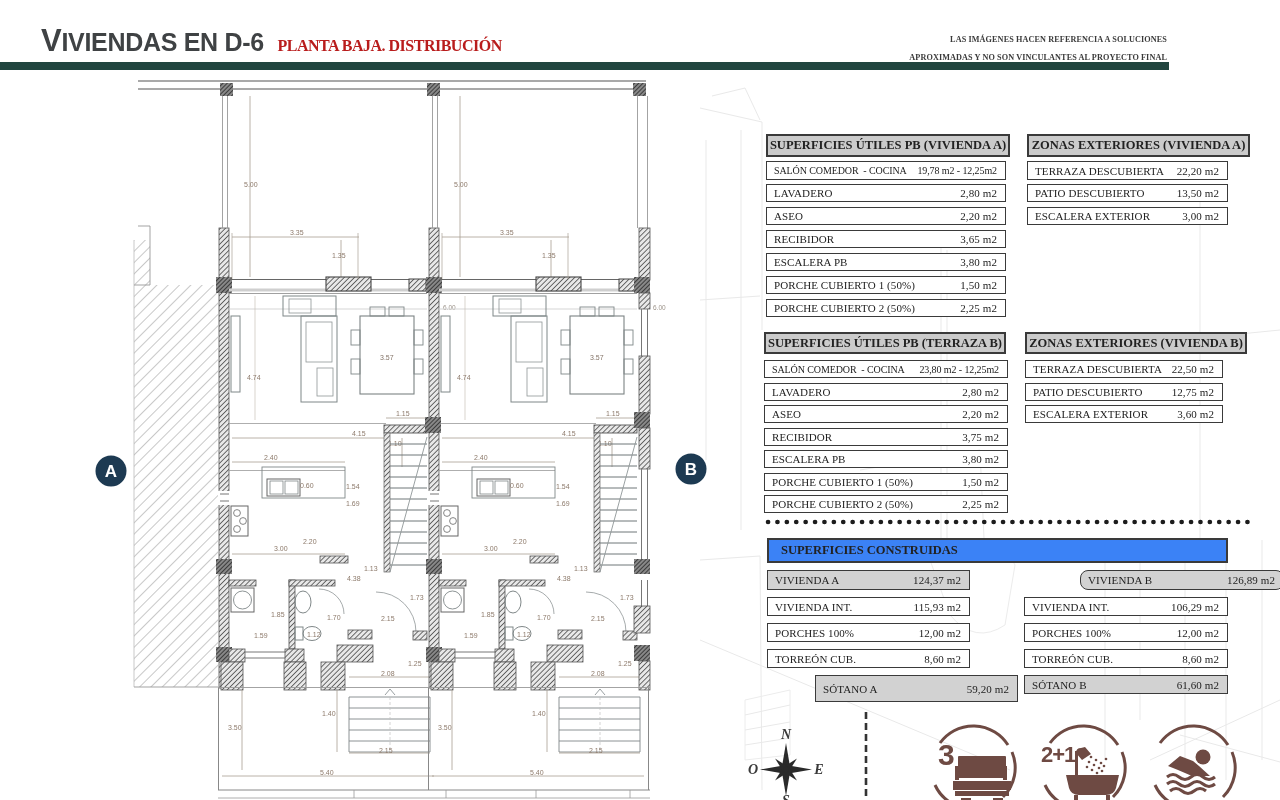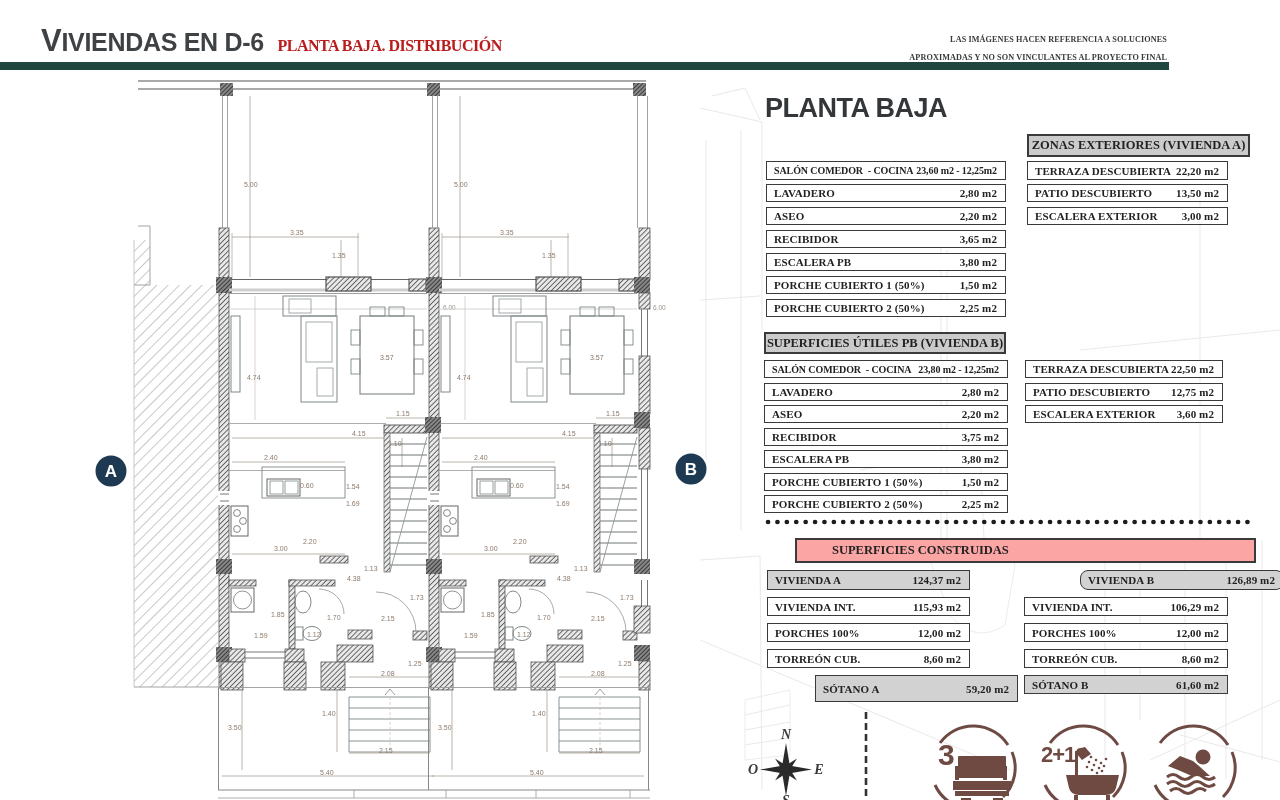--- a/index.html
+++ b/index.html
@@ -12,21 +12,21 @@
   #subtitle{font-family:"Liberation Serif",serif;font-weight:bold;color:#b91c1c;font-size:16px;letter-spacing:-0.5px;margin-left:7px;}
   #topright{right:113px;top:31px;text-align:right;font-family:"Liberation Serif",serif;
     font-weight:bold;font-size:8.2px;color:#3a3a3a;line-height:18px;letter-spacing:0.1px;}
   #greenbar{left:0;top:62px;width:1169px;height:8px;background:#21453f;}
   
   #pbtitle{left:765px;top:93px;font-size:27px;font-weight:bold;color:#33373a;letter-spacing:-0.5px;}
   .thead{position:absolute;background:#cbcbcb;border:2px solid #3a3a3a;
     font-family:"Liberation Serif",serif;font-weight:bold;color:#222;white-space:nowrap;
     display:flex;align-items:center;justify-content:center;font-size:12.5px;letter-spacing:0px;}
   .trow{position:absolute;background:#fff;border:1.5px solid #3a3a3a;
-    font-family:"Liberation Serif",serif;font-weight:bold;color:#222;white-space:nowrap;
+    font-family:"Liberation Serif",serif;font-weight:normal;color:#222;white-space:nowrap;
     display:flex;align-items:center;justify-content:space-between;font-size:11px;
     padding:0 8px 0 7px;box-sizing:border-box;letter-spacing:0.1px;}
   .gray{background:#d2d2d2;}
 </style>
 </head>
 <body>
 <div id="page">
 
   <svg class="abs" style="left:0;top:0" width="1280" height="800" viewBox="0 0 1280 800">
     <defs>
@@ -340,25 +340,25 @@
         <circle cx="1106" cy="759" r="1.3"></circle>
     </g>
   </svg>
 
   <div class="abs" id="title"><span class="big">V</span>IVIENDAS <span>EN</span> <span>D-6</span>
     <span id="subtitle">PLANTA BAJA. DISTRIBUCIÓN</span></div>
   <div class="abs" id="topright">LAS IMÁGENES HACEN REFERENCIA A SOLUCIONES<br>
     APROXIMADAS Y NO SON VINCULANTES AL PROYECTO FINAL</div>
   <div class="abs" id="greenbar"></div>
 
-  <div class="abs" id="pbtitle">PLANTA BAJA</div>
-
+
+  <div class="thead" style="left:766px;top:134px;width:240px;height:19px;">SUPERFICIES ÚTILES PB (VIVIENDA A)</div>
   <div class="trow" style="left:766px;top:161px;width:240px;height:19px;font-size:10px;letter-spacing:-0.1px;">
       <span>SALÓN COMEDOR&nbsp; - COCINA</span>
-      <span>23,60 m2 - 12,25m2</span>
+      <span>19,78 m2 - 12,25m2</span>
     </div>
   <div class="trow" style="left:766px;top:184px;width:240px;height:18px;">
       <span>LAVADERO</span>
       <span>2,80 m2</span>
     </div>
   <div class="trow" style="left:766px;top:207px;width:240px;height:18px;">
       <span>ASEO</span>
       <span>2,20 m2</span>
     </div>
   <div class="trow" style="left:766px;top:230px;width:240px;height:18px;">
@@ -385,21 +385,21 @@
     </div>
   <div class="trow" style="left:1027px;top:184px;width:201px;height:18px;">
       <span>PATIO DESCUBIERTO</span>
       <span>13,50 m2</span>
     </div>
   <div class="trow" style="left:1027px;top:207px;width:201px;height:18px;">
       <span>ESCALERA EXTERIOR</span>
       <span>3,00 m2</span>
     </div>
 
-  <div class="thead" style="left:764px;top:332px;width:238px;height:18px;">SUPERFICIES ÚTILES PB (VIVIENDA B)</div>
+  <div class="thead" style="left:764px;top:332px;width:238px;height:18px;">SUPERFICIES ÚTILES PB (TERRAZA B)</div>
   <div class="trow" style="left:764px;top:360px;width:244px;height:18px;font-size:10px;letter-spacing:-0.1px;">
       <span>SALÓN COMEDOR&nbsp; - COCINA</span>
       <span>23,80 m2 - 12,25m2</span>
     </div>
   <div class="trow" style="left:764px;top:383px;width:244px;height:18px;">
       <span>LAVADERO</span>
       <span>2,80 m2</span>
     </div>
   <div class="trow" style="left:764px;top:405px;width:244px;height:18px;">
       <span>ASEO</span>
@@ -415,34 +415,35 @@
     </div>
   <div class="trow" style="left:764px;top:473px;width:244px;height:18px;">
       <span>PORCHE CUBIERTO 1 (50%)</span>
       <span>1,50 m2</span>
     </div>
   <div class="trow" style="left:764px;top:495px;width:244px;height:18px;">
       <span>PORCHE CUBIERTO 2 (50%)</span>
       <span>2,25 m2</span>
     </div>
 
+  <div class="thead" style="left:1025px;top:332px;width:218px;height:18px;">ZONAS EXTERIORES (VIVIENDA B)</div>
   <div class="trow" style="left:1025px;top:360px;width:198px;height:18px;">
       <span>TERRAZA DESCUBIERTA</span>
       <span>22,50 m2</span>
     </div>
   <div class="trow" style="left:1025px;top:383px;width:198px;height:18px;">
       <span>PATIO DESCUBIERTO</span>
       <span>12,75 m2</span>
     </div>
   <div class="trow" style="left:1025px;top:405px;width:198px;height:18px;">
       <span>ESCALERA EXTERIOR</span>
       <span>3,60 m2</span>
     </div>
 
-  <div class="thead" style="left:767px;top:538px;width:461px;height:25px;justify-content:flex-start;padding-left:35px;box-sizing:border-box;background:#fca5a5;margin-left:28px;">SUPERFICIES CONSTRUIDAS</div>
+  <div class="thead" style="left:767px;top:538px;width:461px;height:25px;justify-content:flex-start;padding-left:12px;box-sizing:border-box;background:#3b82f6;">SUPERFICIES CONSTRUIDAS</div>
   <div class="trow gray" style="left:767px;top:570px;width:203px;height:20px;gap:45px;">
       <span>VIVIENDA A</span>
       <span>124,37 m2</span>
     </div>
   <div class="trow" style="left:767px;top:597px;width:203px;height:19px;">
       <span>VIVIENDA INT.</span>
       <span>115,93 m2</span>
     </div>
   <div class="trow" style="left:767px;top:623px;width:203px;height:19px;">
       <span>PORCHES 100%</span>

